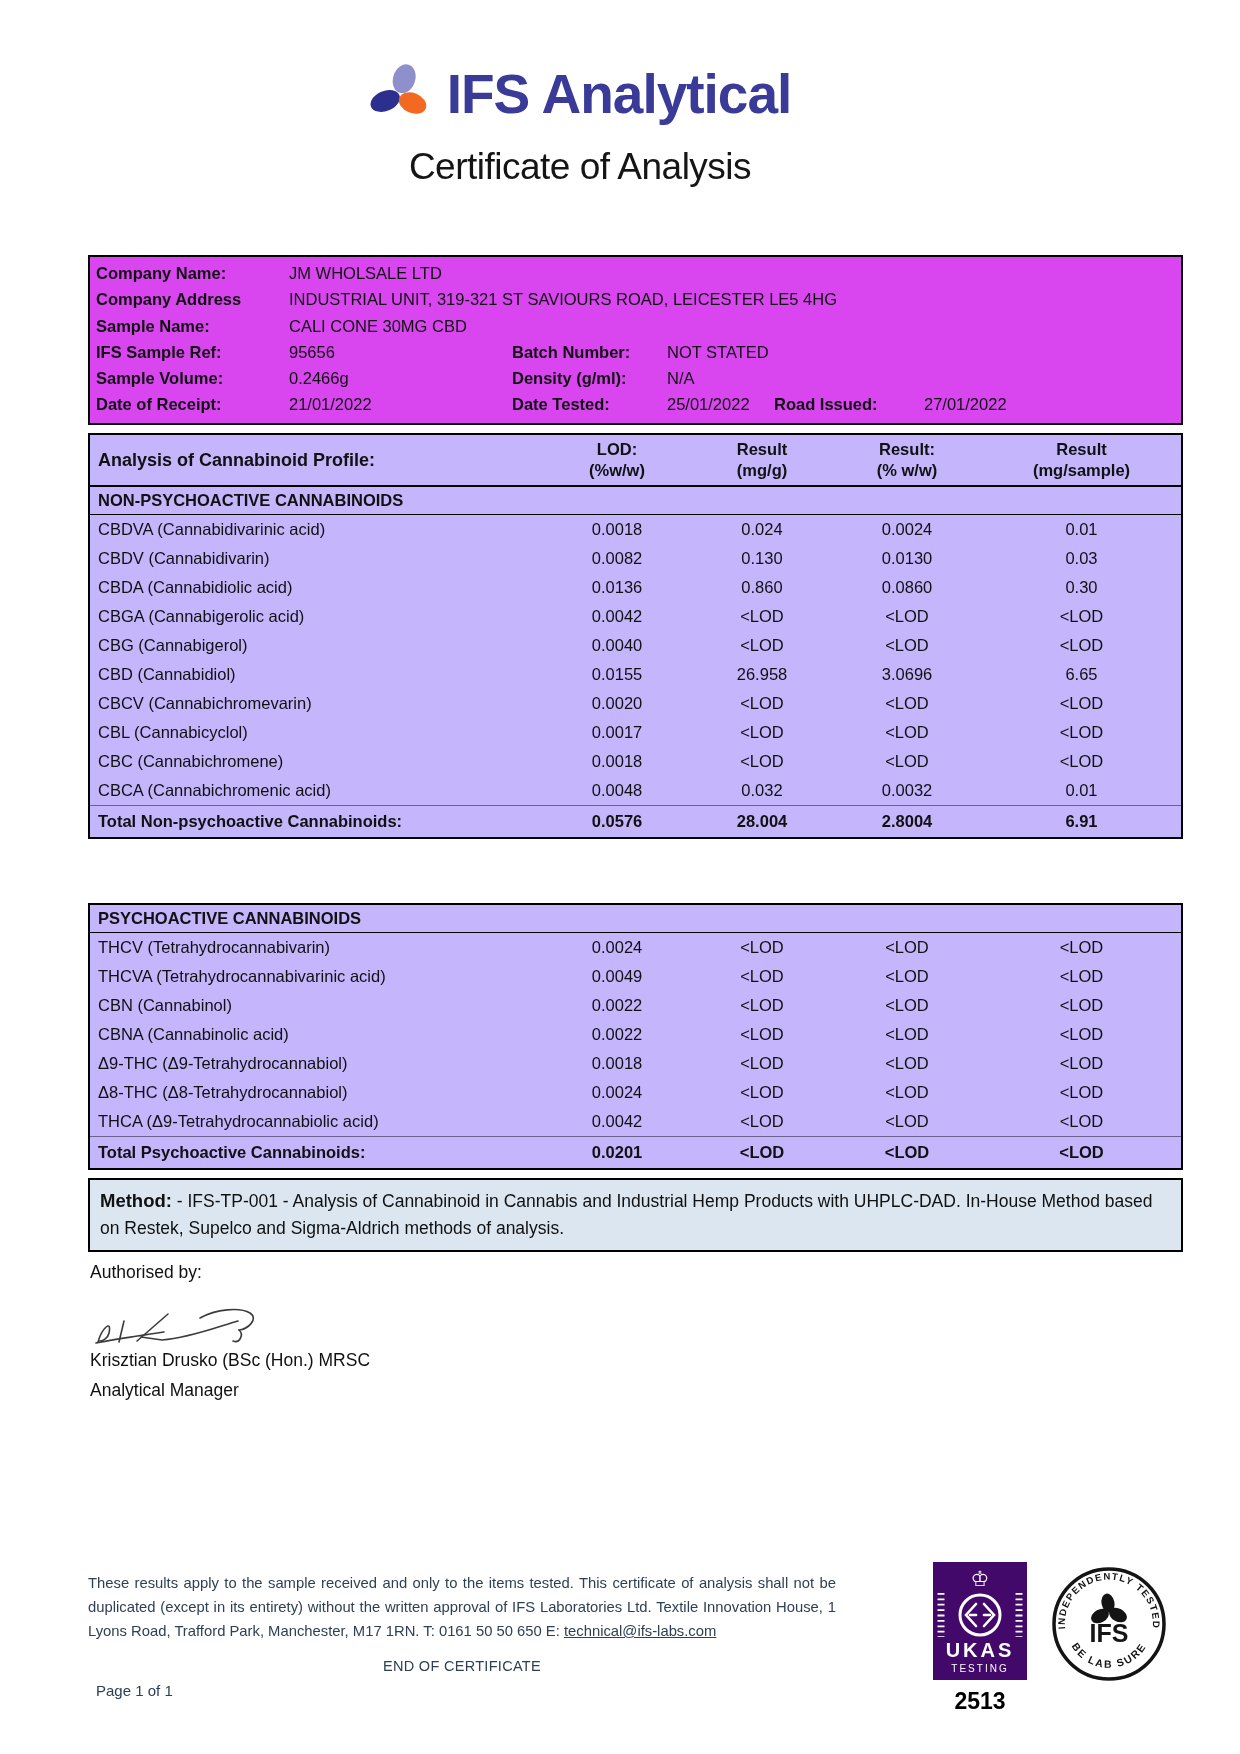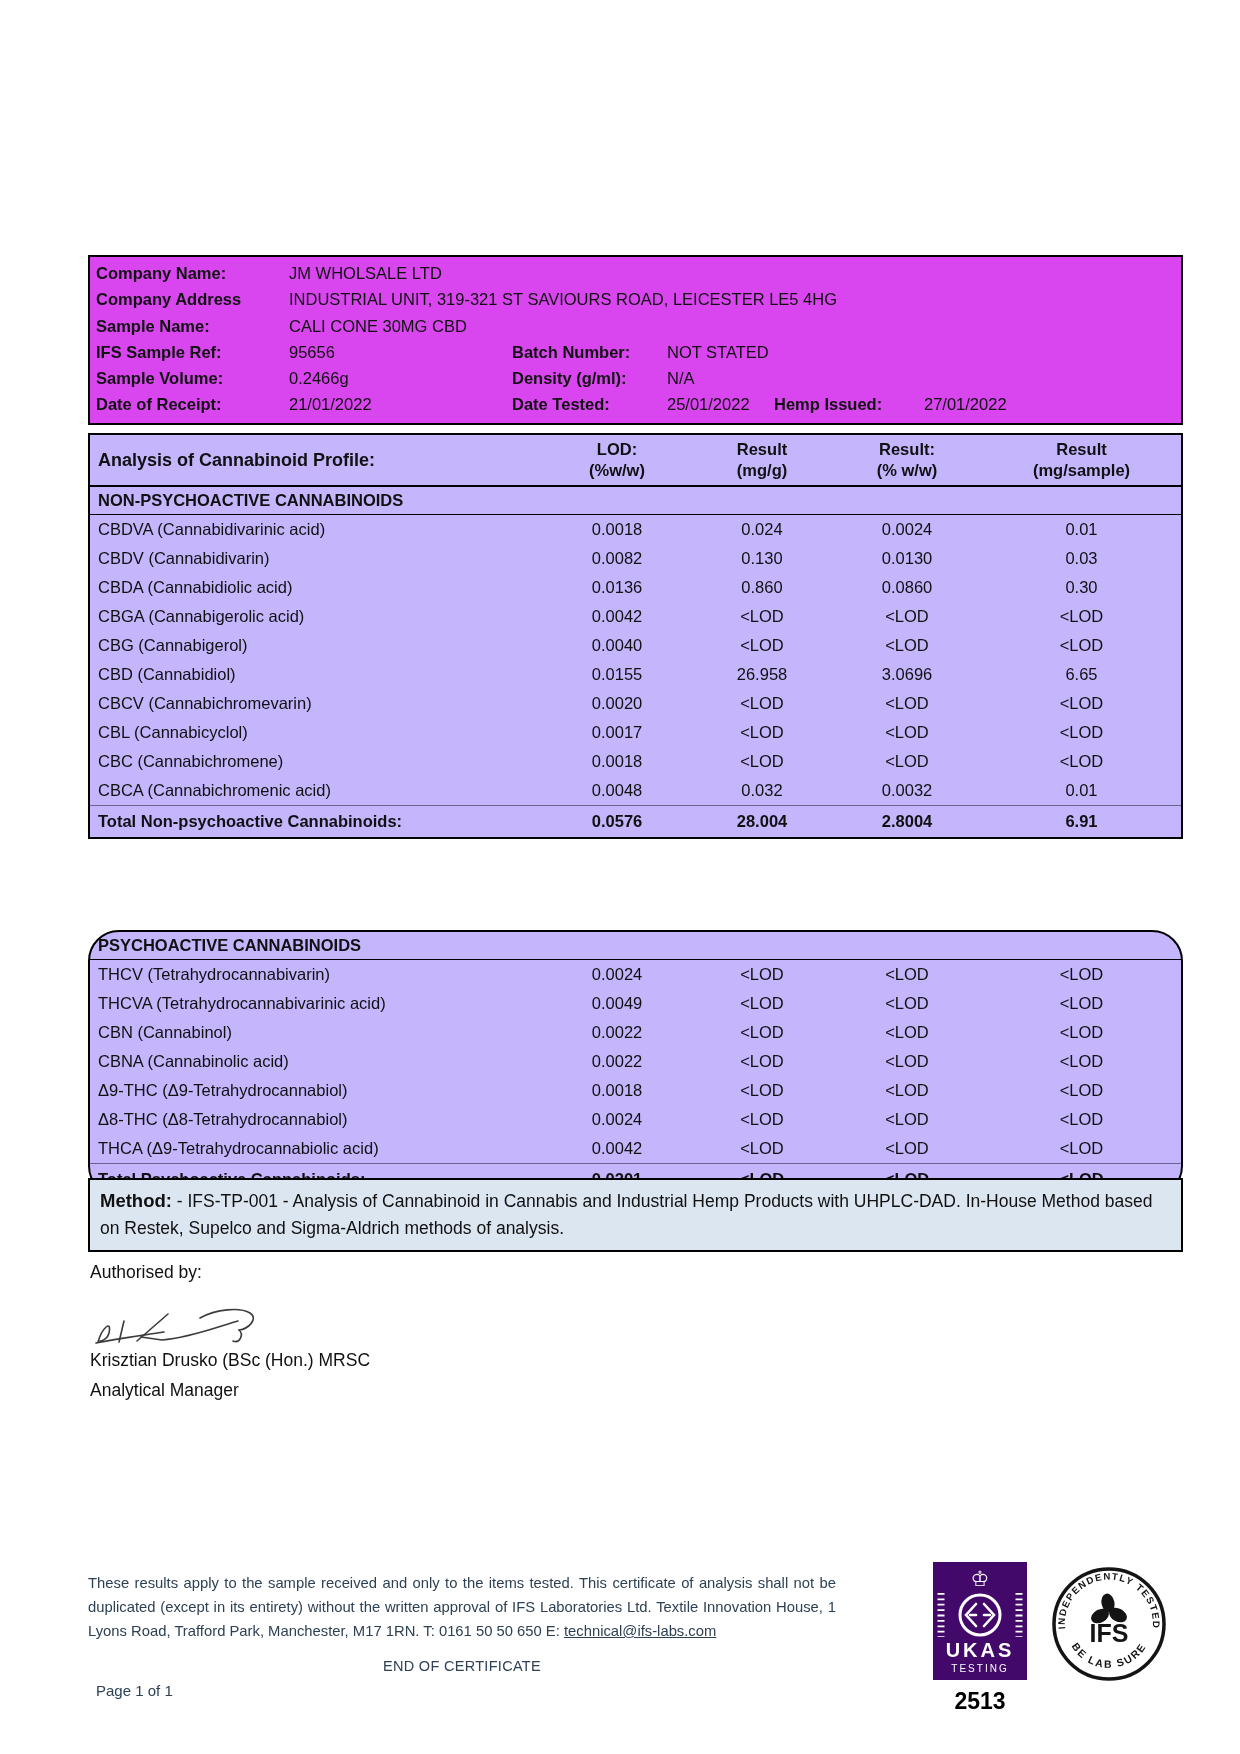--- a/index.html
+++ b/index.html
@@ -14,21 +14,21 @@
   .info-box{position:absolute;left:88px;top:255px;width:1095px;background:#d946ef;
             border:2.5px solid #000;box-sizing:border-box;padding:3px 0 5px 6px;}
   .info-grid{display:grid;grid-template-columns:193px 223px 155px 107px 150px 1fr;
              font-size:16.5px;line-height:26.3px;}
   .ilabel{font-weight:700;}
   .span5{grid-column:2 / 7;}
   .span3{grid-column:4 / 7;}
   
   .atable{position:absolute;left:88px;width:1095px;background:#c4b5fd;
           border:2.5px solid #000;box-sizing:border-box;font-size:16.5px;}
-  .t1{top:433px;} .t2{top:930px;border-radius:31px;}
+  .t1{top:433px;} .t2{top:903px;}
   .grid5{display:grid;grid-template-columns:452px 150px 140px 150px 1fr;align-items:center;}
   .an-header{border-bottom:2px solid #000;height:50px;}
   .an-title{font-size:18px;font-weight:700;padding-left:8px;}
   .colhead{text-align:center;font-weight:700;line-height:1.28;}
   .section-row{height:27px;display:flex;align-items:center;font-weight:700;
                padding-left:8px;border-bottom:1.6px solid #000;}
   .body-row{height:29px;}
   .cell-name{padding-left:8px;}
   .cell-v{text-align:center;}
   .total-row{height:31px;font-weight:700;border-top:1px solid rgba(0,0,0,0.45);}
@@ -52,20 +52,33 @@
   .ukas{position:absolute;left:933px;top:1562px;}
   .ukas-num{position:absolute;left:933px;top:1688px;width:94px;text-align:center;
             font-size:23px;font-weight:700;color:#000;}
   .stamp{position:absolute;left:1050px;top:1565px;}
 </style>
 </head>
 <body>
 
 <div class="page">
 
+  <div class="header">
+    <div class="logo-row">
+      <span>
+        <svg width="64" height="58" viewBox="0 0 60 55">
+          <ellipse cx="33" cy="15" rx="10.5" ry="14" fill="#8E90CC" transform="rotate(18 33 15)"></ellipse>
+          <ellipse cx="15" cy="36" rx="14.5" ry="9.5" fill="#2D2F8F" transform="rotate(-22 15 36)"></ellipse>
+          <ellipse cx="41" cy="38" rx="13.5" ry="9.5" fill="#F26A21" transform="rotate(22 41 38)"></ellipse>
+        </svg>
+      </span>
+      <span class="logo-text">IFS Analytical</span>
+    </div>
+    <div class="doc-title">Certificate of Analysis</div>
+  </div>
 
   <div class="info-box">
     <div class="info-grid">
       <div class="ilabel">Company Name:</div>
       <div class="span5">JM WHOLSALE LTD</div>
 
       <div class="ilabel">Company Address</div>
       <div class="span5">INDUSTRIAL UNIT, 319-321 ST SAVIOURS ROAD, LEICESTER LE5 4HG</div>
 
       <div class="ilabel">Sample Name:</div>
@@ -78,21 +91,21 @@
 
       <div class="ilabel">Sample Volume:</div>
       <div>0.2466g</div>
       <div class="ilabel">Density (g/ml):</div>
       <div class="span3">N/A</div>
 
       <div class="ilabel">Date of Receipt:</div>
       <div>21/01/2022</div>
       <div class="ilabel">Date Tested:</div>
       <div>25/01/2022</div>
-      <div class="ilabel">Hemp Issued:</div>
+      <div class="ilabel">Road Issued:</div>
       <div>27/01/2022</div>
     </div>
   </div>
 
   <div class="atable t1">
     <div class="grid5 an-header">
       <div class="an-title">Analysis of Cannabinoid Profile:</div>
       <div class="colhead">
         <div>LOD:</div>
         <div>(%w/w)</div>

